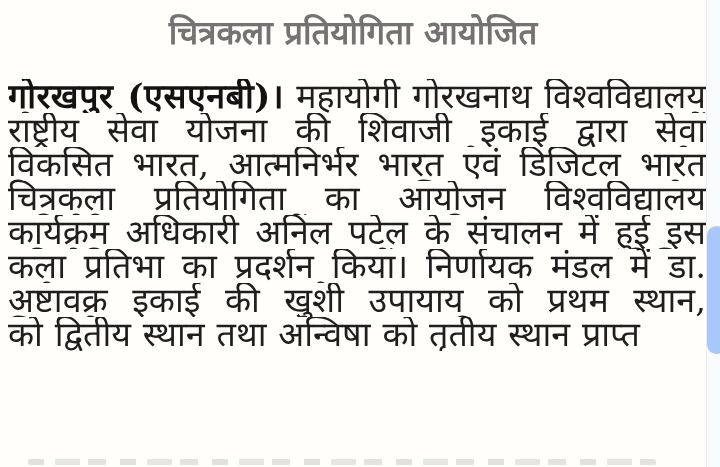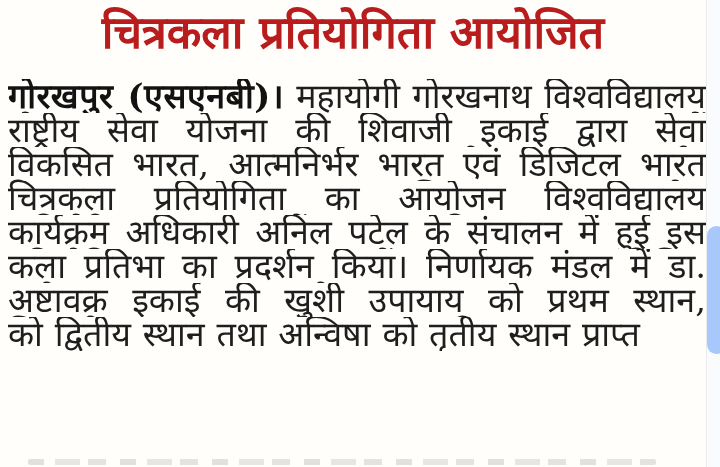--- a/index.html
+++ b/index.html
@@ -12,23 +12,23 @@
     font-family: "DejaVu Serif", serif;
   }
   .headline {
     position: absolute;
     top: 2px;
     left: 0;
     right: 14px;
     text-align: center;
     font-family: "DejaVu Sans", sans-serif;
     font-weight: 800;
-    font-size: 45px;
+    font-size: 33px;
     line-height: 62px;
-    color: #b91c1c;
+    color: #737373;
     white-space: nowrap;
   }
   .body-text {
     position: absolute;
     top: 79px;
     left: 8px;
     width: 698px;
     color: #1e1e1e;
     font-size: 34px;
   }

